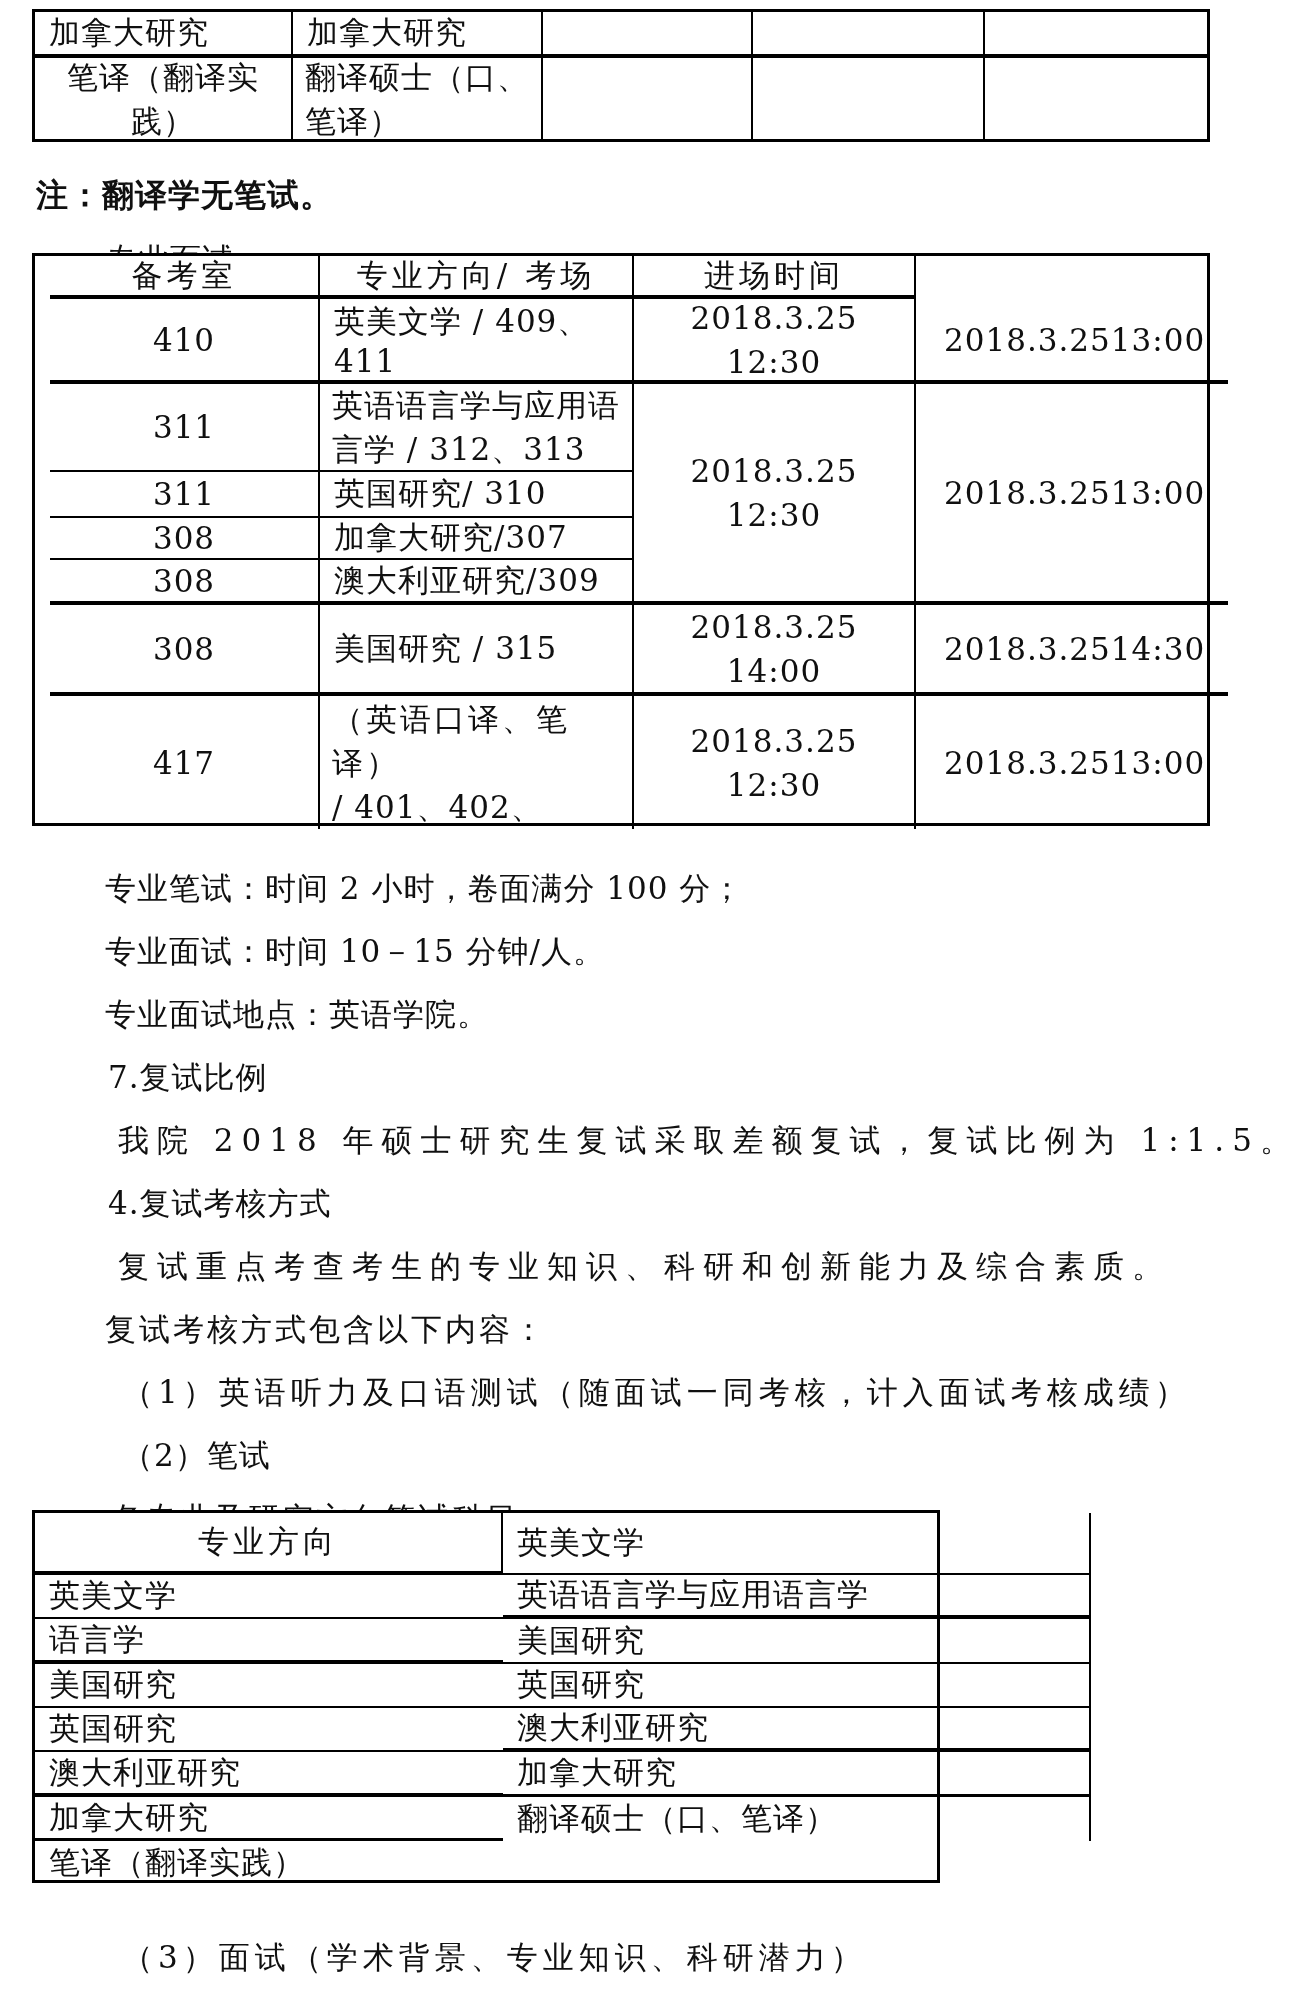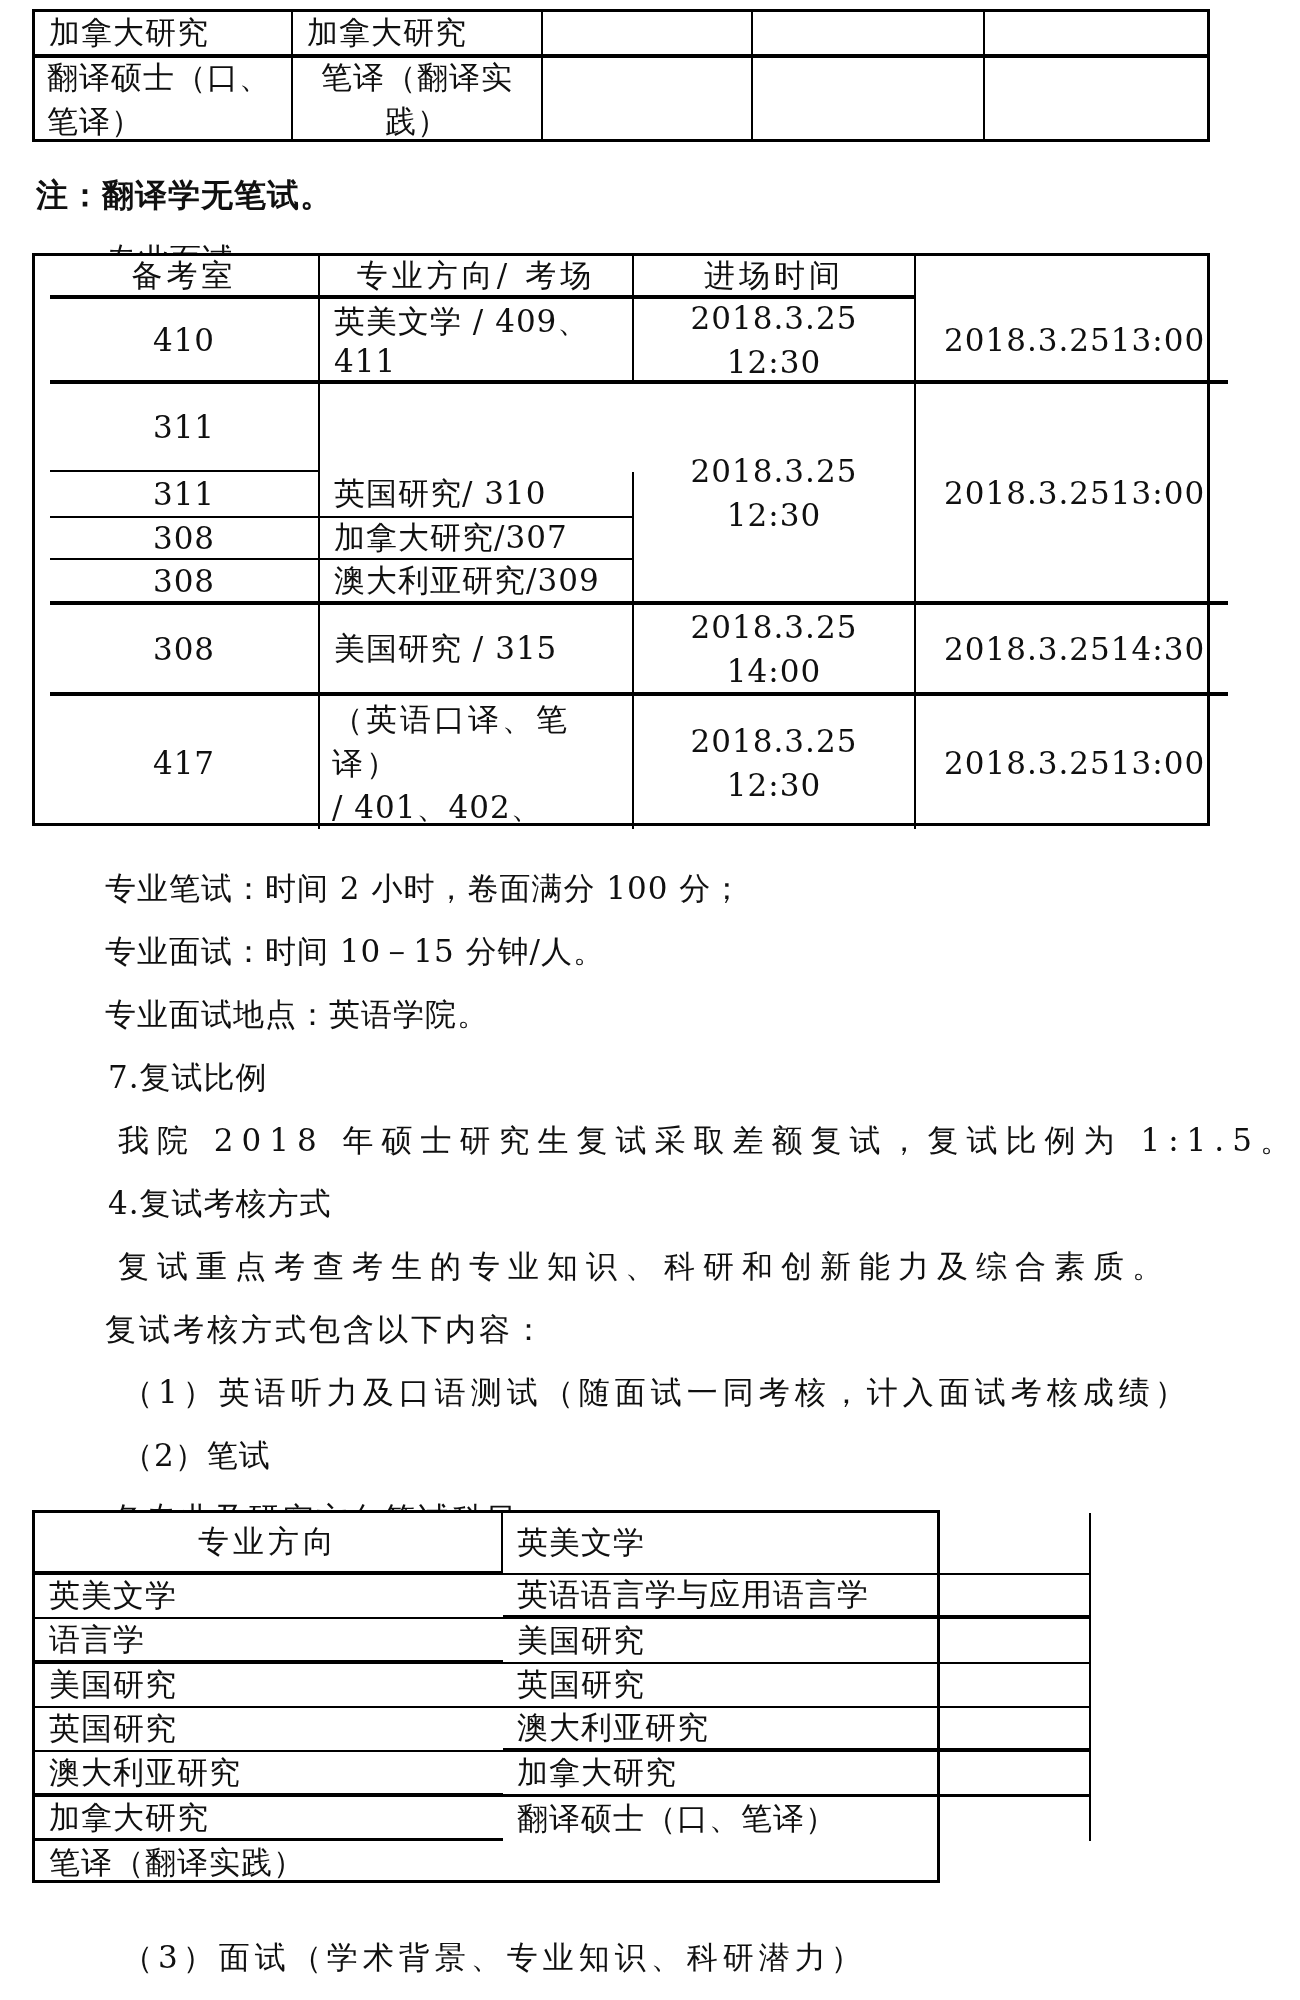--- a/index.html
+++ b/index.html
@@ -30,27 +30,27 @@
 </head>
 <body>
 
 <div class="tbl" style="left:32px;top:9px;width:1178px;height:133px;grid-template-columns:258px 250px 210px 232px 222px;grid-template-rows:46px 81px;">
   <div class="cell cl br2 bb4">加拿大研究</div>
   <div class="cell cl br2 bb4">加拿大研究</div>
   <div class="cell br2 bb4"></div>
   <div class="cell br2 bb4"></div>
   <div class="cell bb4"></div>
 
+  <div class="cell stack br2">
+    <div>笔译（翻译实</div>
+    <div>践）</div>
+  </div>
   <div class="cell multiline br2">
     <div>翻译硕士（口、</div>
     <div>笔译）</div>
-  </div>
-  <div class="cell stack br2">
-    <div>笔译（翻译实</div>
-    <div>践）</div>
   </div>
   <div class="cell br2"></div>
   <div class="cell br2"></div>
   <div class="cell"></div>
 </div>
 
 <p class="para bold" style="left:36px;top:141px;">注：翻译学无笔试。</p>
 
 <p class="para" style="left:106px;top:206px;">专业面试：</p>
 
@@ -65,20 +65,24 @@
   <div class="cell stack br2 bb4" style="grid-area:2/3">
     <div>2018.3.25</div>
     <div>12:30</div>
   </div>
   <div class="cell spread bb4" style="grid-area:2/4">
     <span>2018.3.25</span>
     <span>13:00</span>
   </div>
 
   <div class="cell cc br2 bb2" style="grid-area:3/1">311</div>
+  <div class="cell multiline br2 bb2" style="grid-area:3/2">
+    <div>英语语言学与应用语</div>
+    <div>言学 / 312、313</div>
+  </div>
   <div class="cell stack br2 bb4" style="grid-area:3/3/7/4">
     <div>2018.3.25</div>
     <div>12:30</div>
   </div>
   <div class="cell spread bb4" style="grid-area:3/4/7/5">
     <span>2018.3.25</span>
     <span>13:00</span>
   </div>
 
   <div class="cell cc br2 bb2" style="grid-area:4/1">311</div>

